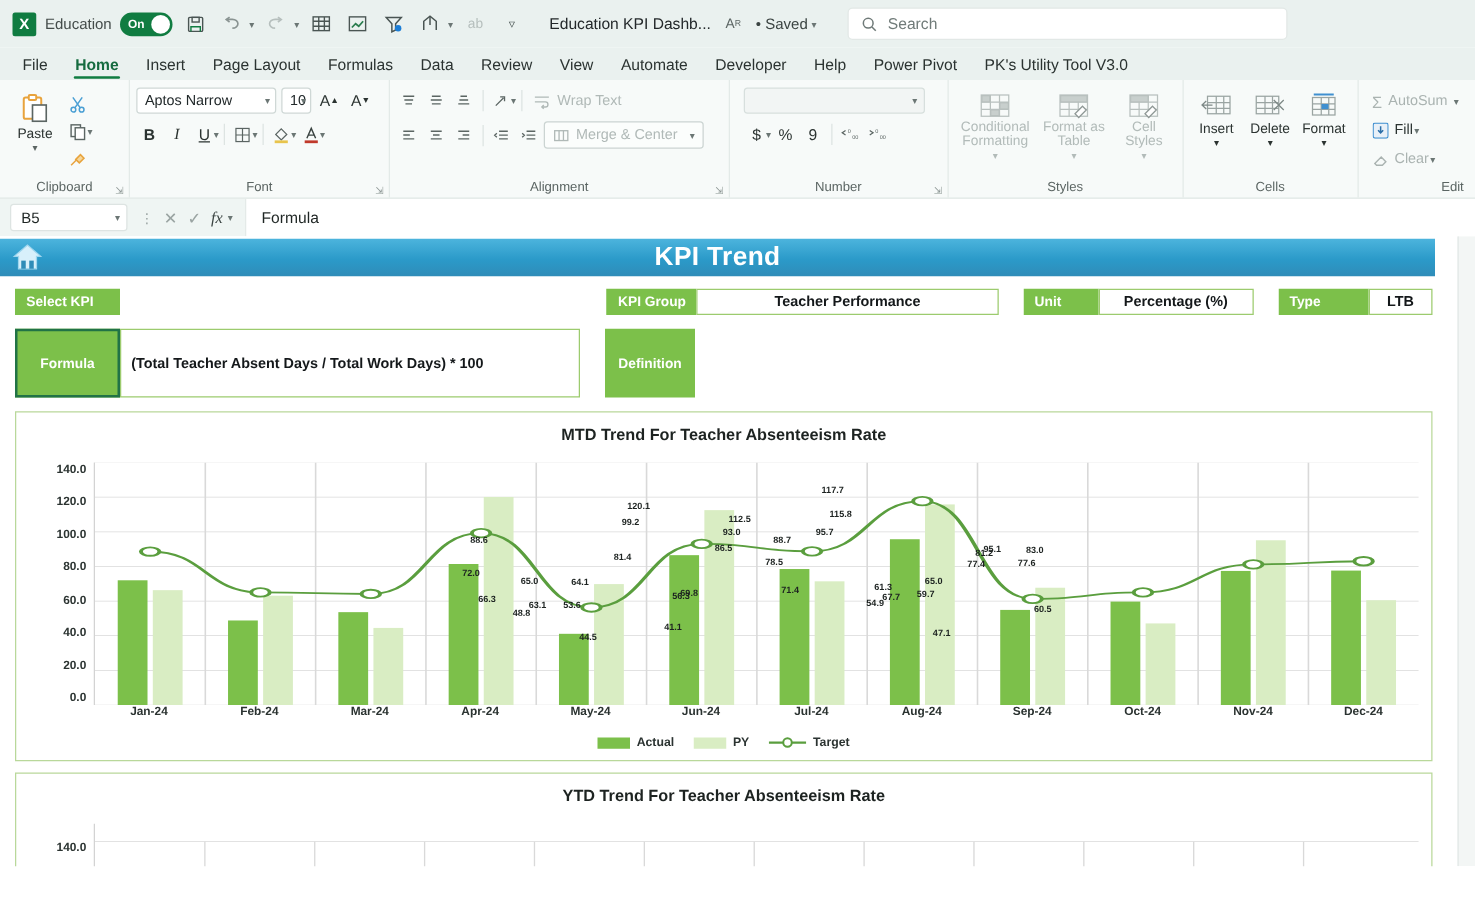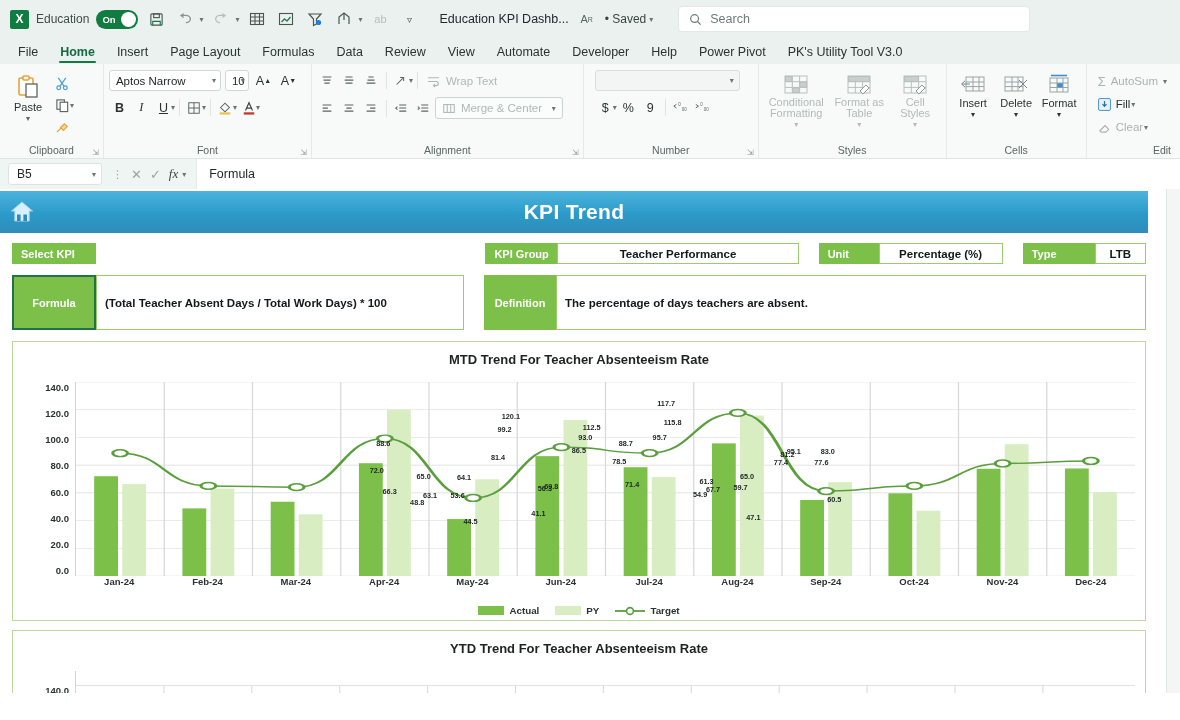--- a/index.html
+++ b/index.html
@@ -130,21 +130,21 @@
   }
   .fbar-icons { display: flex; align-items: center; gap: 8px; padding: 0 10px; color: #9aa4a2; font-size: 13px; }
   .fbar-input {
     flex: 1; height: 30px; background: #fff; display: flex; align-items: center;
     padding-left: 12px; font-size: 12.5px; color: #1f2624; border-left: 1px solid #e4eae8;
   }
 
   
   .sheet { height: 504px; background: #fff; position: relative; overflow: hidden; }
   .banner {
-    height: 42px; margin: 2px 32px 0 0;
+    height: 30px; margin: 2px 32px 0 0;
     background: linear-gradient(180deg,#4cb4dd 0%, #2b9ac9 55%, #2f8cb8 100%);
     display: flex; align-items: center; position: relative;
   }
   .home-ico { width: 44px; display: flex; align-items: center; justify-content: center; }
   .banner-title {
     position: absolute; left: 0; right: 0; text-align: center;
     font-size: 21px; font-weight: bold; color: #ffffff; letter-spacing: .3px;
   }
 
   .meta-row { display: flex; align-items: center; padding: 10px 34px 0 12px; gap: 0; }
@@ -179,21 +179,21 @@
   .chart-title { text-align: center; font-size: 13px; font-weight: bold; color: #1d2321; padding: 2px 0 4px 0; }
   .plot-wrap { flex: 1; display: flex; margin-top: 11px; }
   .yaxis {
     width: 52px; display: flex; flex-direction: column; justify-content: space-between;
     align-items: flex-end; padding-right: 6px; font-size: 9.5px; font-weight: bold; color: #2b3331;
   }
   .plot { flex: 1; position: relative; border-left: 1px solid #d3d3d3; }
   .plot svg { position: absolute; inset: 0; width: 100%; height: 100%; }
   .xaxis { display: flex; margin-left: 52px; height: 20px; }
   .xtick { flex: 1; text-align: center; font-size: 9.5px; font-weight: bold; color: #2b3331; }
-  .legend { display: flex; align-items: flex-end; justify-content: center; gap: 16px; height: 20px; }
+  .legend { display: flex; align-items: center; justify-content: center; gap: 16px; height: 20px; }
   .lg { display: flex; align-items: center; gap: 5px; font-size: 9.8px; font-weight: bold; color: #2b3331; }
   .lg-bar { width: 26px; height: 9px; }
 
   .chart-card2 {
     margin: 9px 34px 0 12px; border: 1px solid #b9d89a; background: #fff;
     height: 120px; padding: 8px 10px 0 10px; display: flex; flex-direction: column;
   }
   .scrollbar-right {
     position: absolute; top: 0; right: 0; width: 14px; height: 100%; background: #f3f6f5;
     border-left: 1px solid #e2e8e6;
@@ -642,21 +642,20 @@
     </div>
   </div>
 
   <div class="desc-row">
     <div class="desc-block" style="width:452px;">
       <div class="desc-label sel" style="width:84px;">Formula</div>
       <div class="desc-value" style="flex:1;">(Total Teacher Absent Days / Total Work Days) * 100</div>
     </div>
     <div class="desc-block" style="flex:1;margin-left:20px;text-align:right;">
       <div class="desc-label" style="width:72px;">Definition</div>
-      <div class="desc-value" style="flex:1;">The percentage of days teachers are absent.</div>
     </div>
   </div>
 
   <div class="chart-card">
     <div class="chart-title">MTD Trend For Teacher Absenteeism Rate</div>
     <div class="plot-wrap">
       <div class="yaxis" id="mtd-yaxis">
           <span>140.0</span>
           <span>120.0</span>
           <span>100.0</span>

